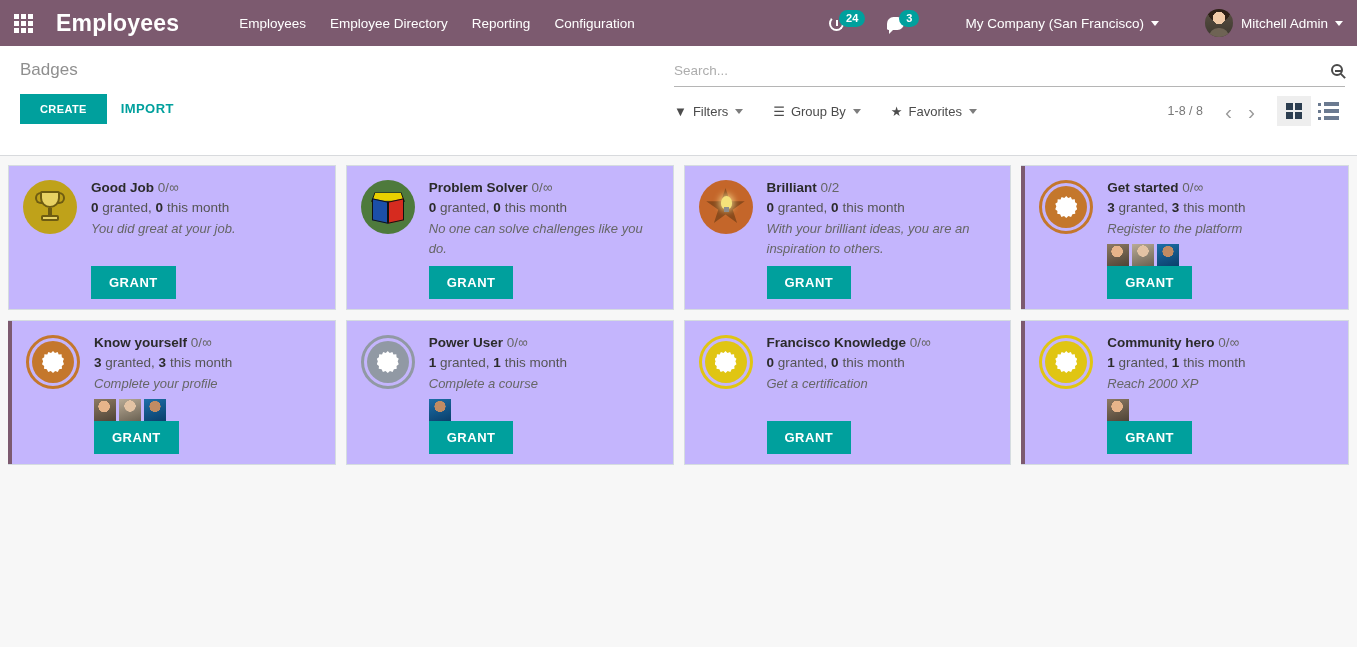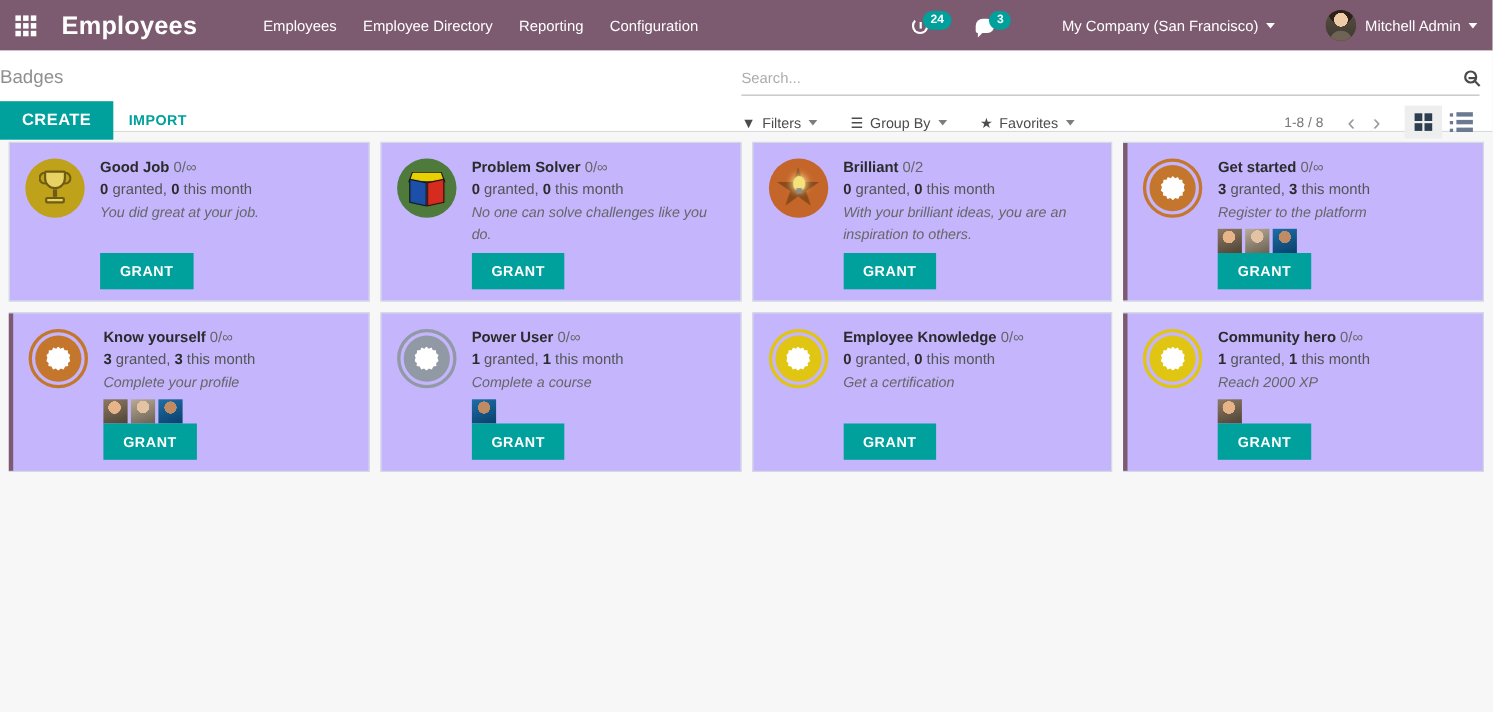--- a/index.html
+++ b/index.html
@@ -132,36 +132,36 @@
     left: 4px; bottom: 0;
     width: 20px; height: 9px;
     background: #6e6354;
     border-radius: 10px 10px 0 0;
   }
 
   
   .control-panel {
     background: #ffffff;
     border-bottom: 1px solid #d8dadd;
-    padding: 0 0;
-    height: 74px;
+    padding: 0 20px;
+    height: 110px;
     position: relative;
   }
   .cp-row { display: flex; align-items: flex-start; }
   .breadcrumb {
     font-size: 17px;
     color: #8f8f8f;
     padding-top: 14px;
   }
   .cp-actions { padding-top: 12px; display: flex; align-items: center; }
   .btn-create {
     background: #00A09D;
     color: #ffffff;
     border: none;
-    font-size: 15px;
+    font-size: 11px;
     font-weight: bold;
     letter-spacing: .4px;
     padding: 9px 20px;
     cursor: pointer;
     font-family: inherit;
   }
   .btn-import {
     background: none;
     border: none;
     color: #00A09D;
@@ -657,21 +657,21 @@
         </div>
       </div>
     </div>
     <div class="kcard">
       <div class="badge-img badge-ring" style="color:#E0C512">
         <span class="disc">
           <span class="starburst"></span>
         </span>
       </div>
       <div class="kbody">
-        <div class="ktitle-line"><span class="ktitle">Employee Knowledge</span> <span>0/∞</span></div>
+        <div class="ktitle-line"><span class="ktitle">Francisco Knowledge</span> <span>0/∞</span></div>
         <div class="kgranted"><b>0</b> <span>granted,</span> <b>0</b> <span>this month</span></div>
         <div class="kdesc">Get a certification</div>
         <div class="kfoot">
           <button class="btn-grant">GRANT</button>
         </div>
       </div>
     </div>
     <div class="kcard accent">
       <div class="badge-img badge-ring" style="color:#E0C512">
         <span class="disc">

